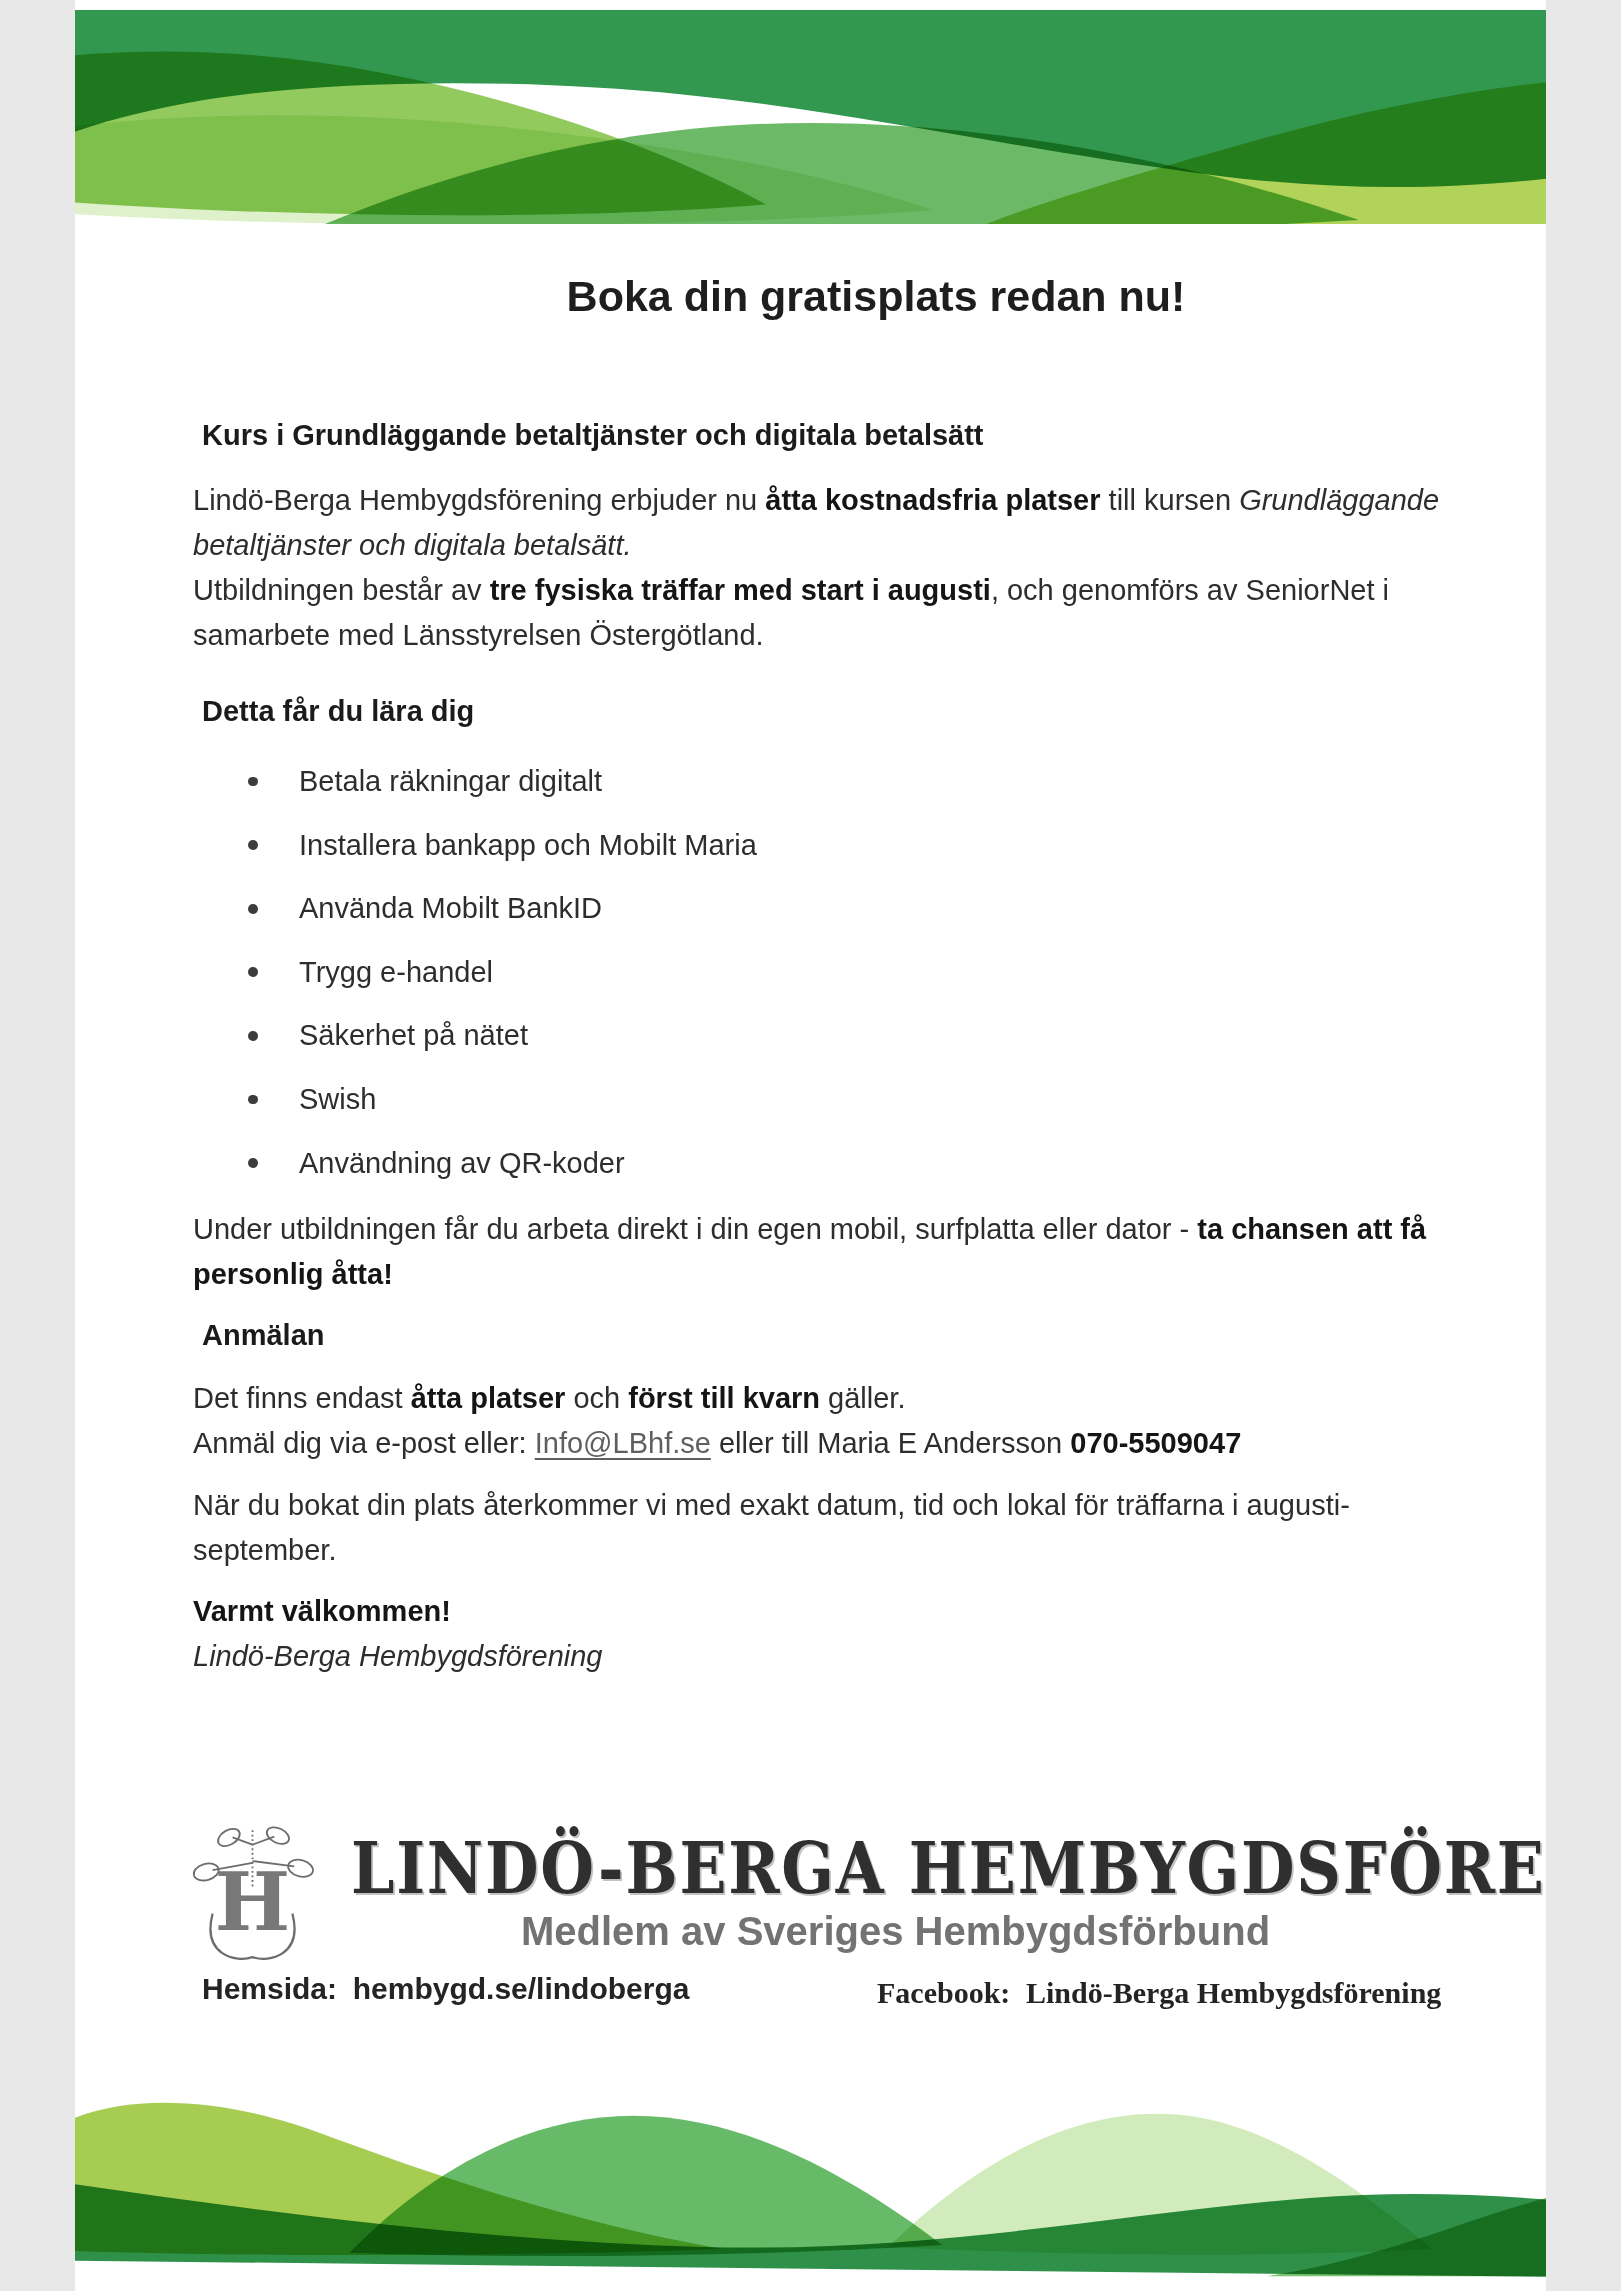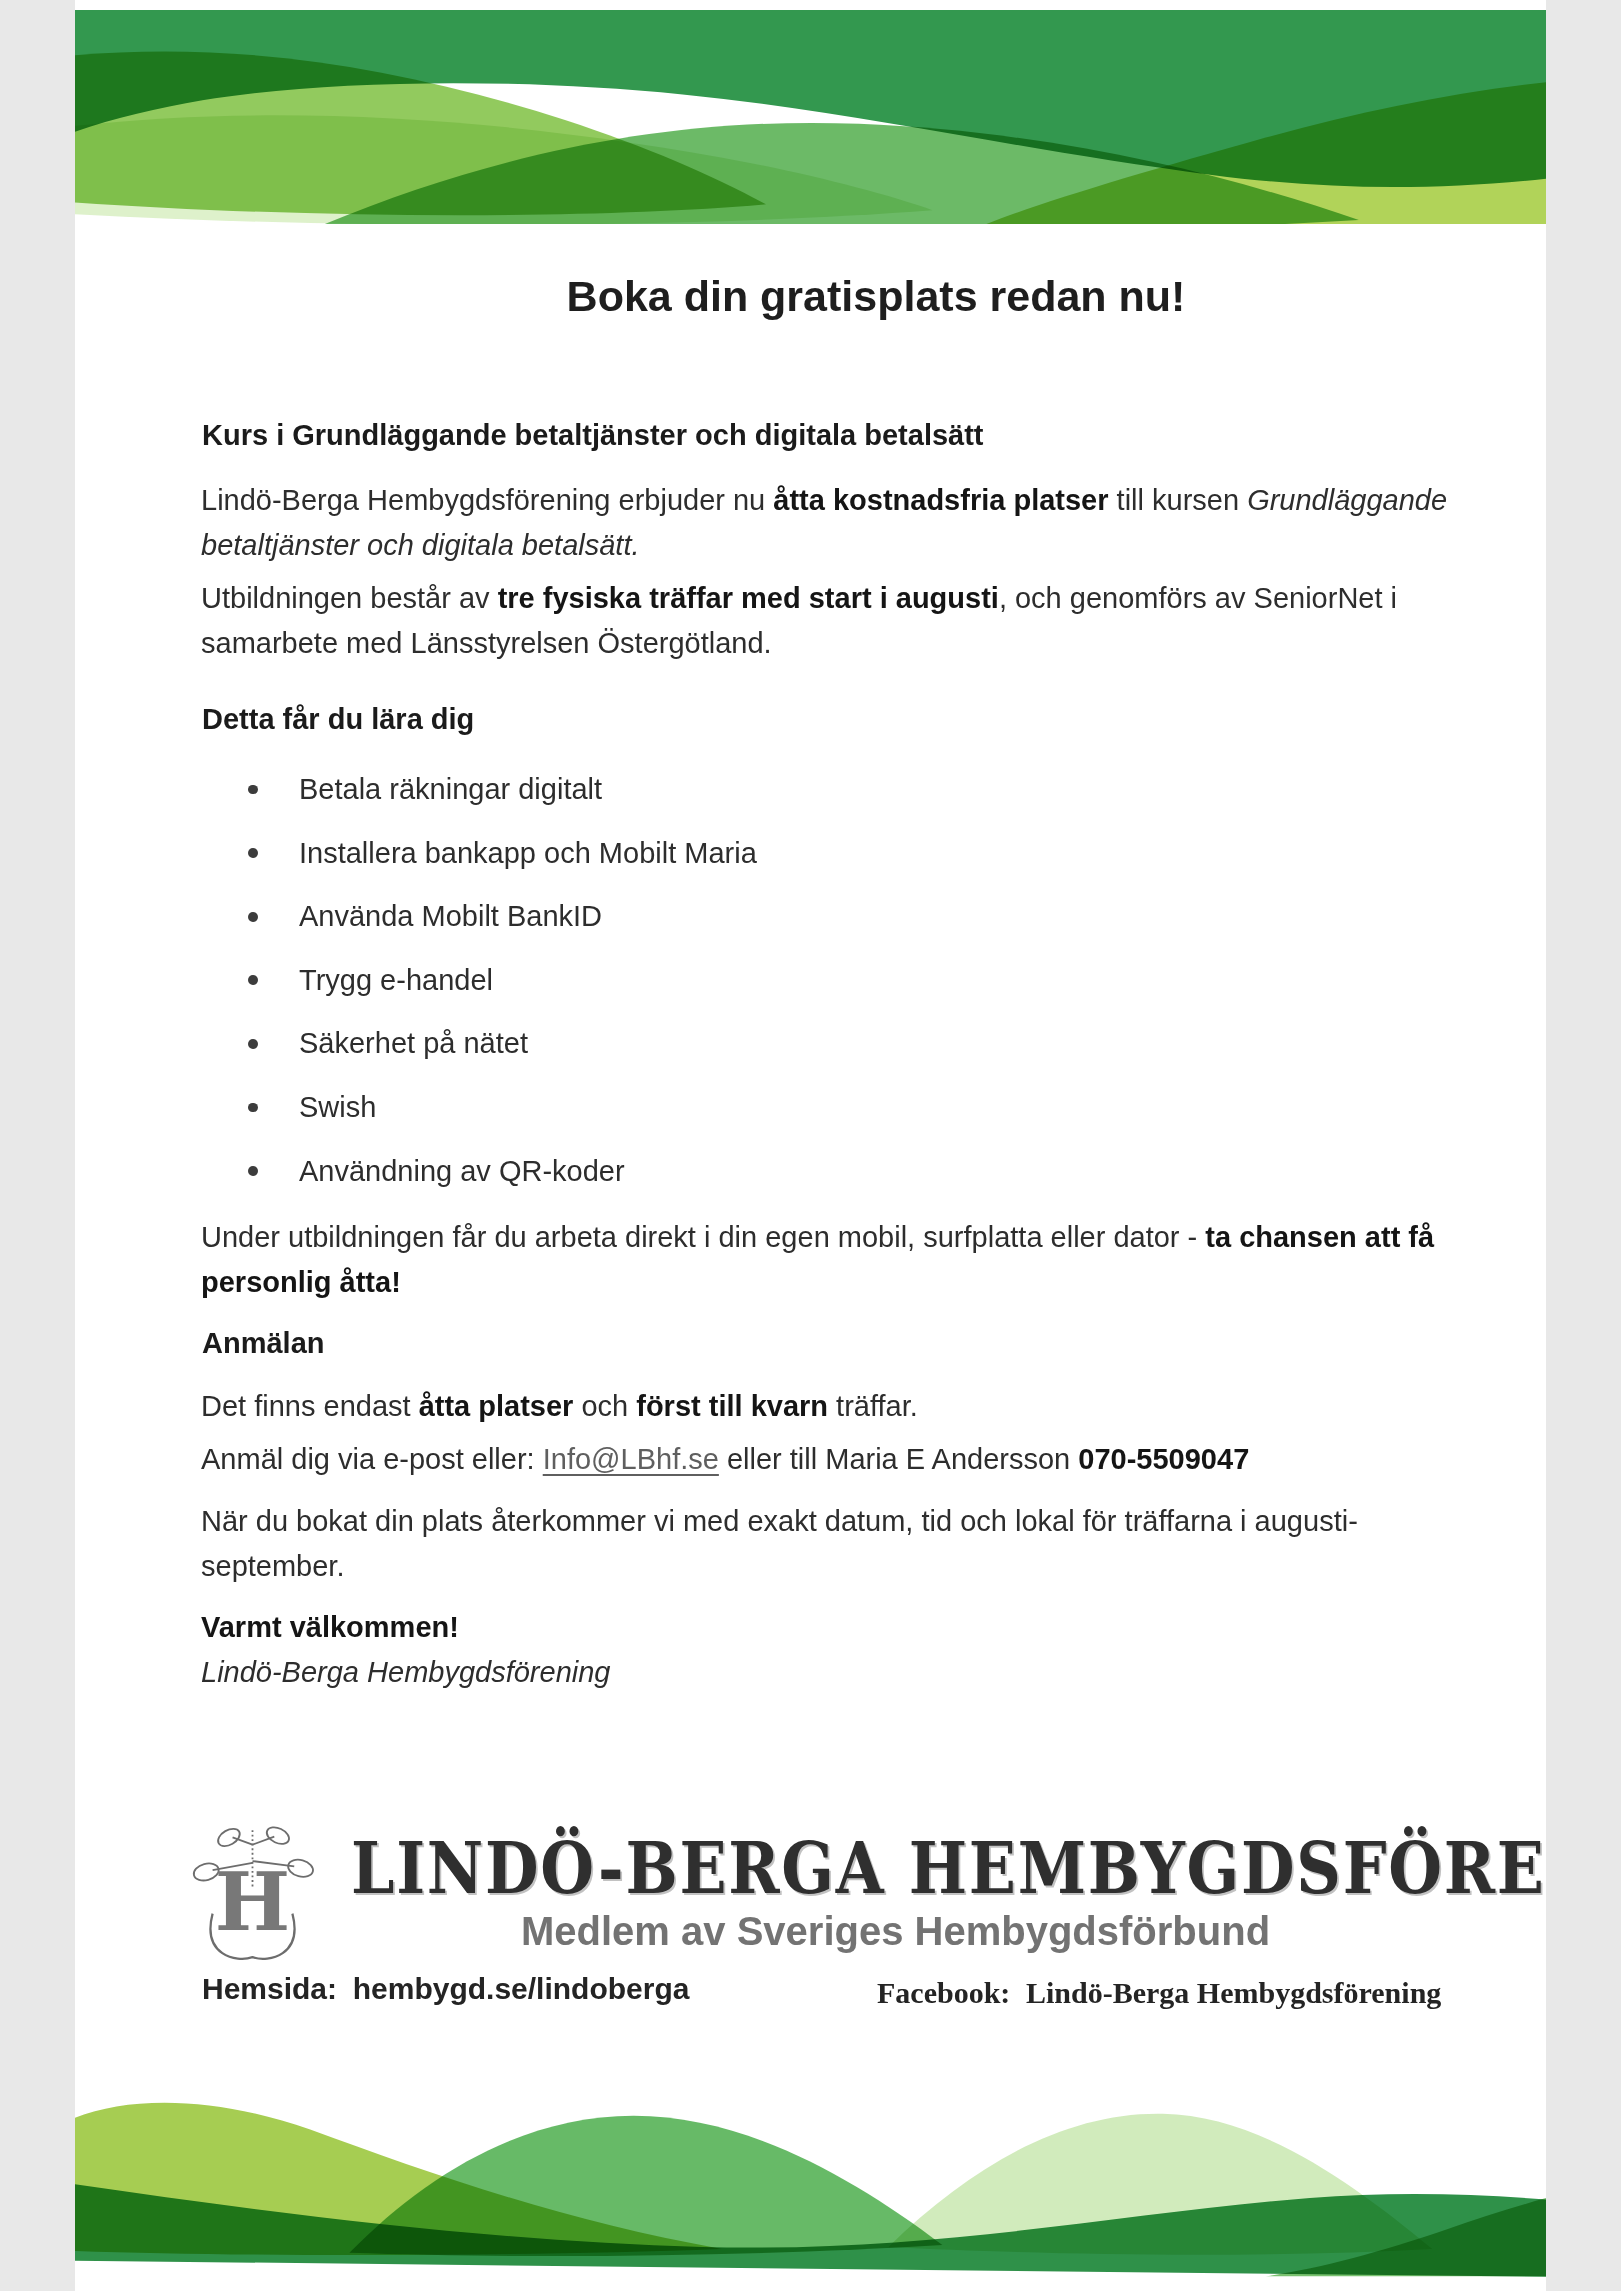--- a/index.html
+++ b/index.html
@@ -26,21 +26,21 @@
   
   .content{
     position:absolute;top:404px;left:118px;width:1372px;
     font-size:29px;line-height:45px;
   }
   .content b{color:#151515;}
   h2{
     font-size:29px;line-height:45px;font-weight:bold;color:#1b1b1b;
     margin:9px;
   }
-  p{margin:8px;}
+  p{margin:0;}
   .m-course-heading{margin-bottom:19.6px;}
   .m-learn-heading{margin-top:31px;}
   .m-practice{margin-top:21.6px;}
   .m-anmalan{margin-top:15.7px;}
   .m-seats{margin-top:17.6px;}
   .m-followup{margin-top:17.6px;}
   .m-closing{margin-top:15.7px;}
   ul.learn-list{
     list-style:none;margin:25.5px 0 0 55px;padding:0;
   }
@@ -105,21 +105,21 @@
       <li><span class="dot"></span><span>Trygg e-handel</span></li>
       <li><span class="dot"></span><span>Säkerhet på nätet</span></li>
       <li><span class="dot"></span><span>Swish</span></li>
       <li><span class="dot"></span><span>Användning av QR-koder</span></li>
     </ul>
 
     <p class="m-practice"><span>Under utbildningen får du arbeta direkt i din egen mobil, surfplatta eller dator - </span><b>ta chansen att få</b><br><b>personlig åtta!</b></p>
 
     <h2 class="m-anmalan">Anmälan</h2>
 
-    <p class="m-seats"><span>Det finns endast </span><b>åtta platser</b><span> och </span><b>först till kvarn</b><span> träffar.</span></p>
+    <p class="m-seats"><span>Det finns endast </span><b>åtta platser</b><span> och </span><b>först till kvarn</b><span> gäller.</span></p>
 
     <p><span>Anmäl dig via e-post eller: </span><a class="email-link">Info@LBhf.se</a><span> eller till Maria E Andersson </span><b>070-5509047</b></p>
 
     <p class="m-followup"><span>När du bokat din plats återkommer vi med exakt datum, tid och lokal för träffarna i augusti-</span><br><span>september.</span></p>
 
     <p class="m-closing"><b>Varmt välkommen!</b><br><i>Lindö-Berga Hembygdsförening</i></p>
 
   </div>
 
   <div class="logo-box">

